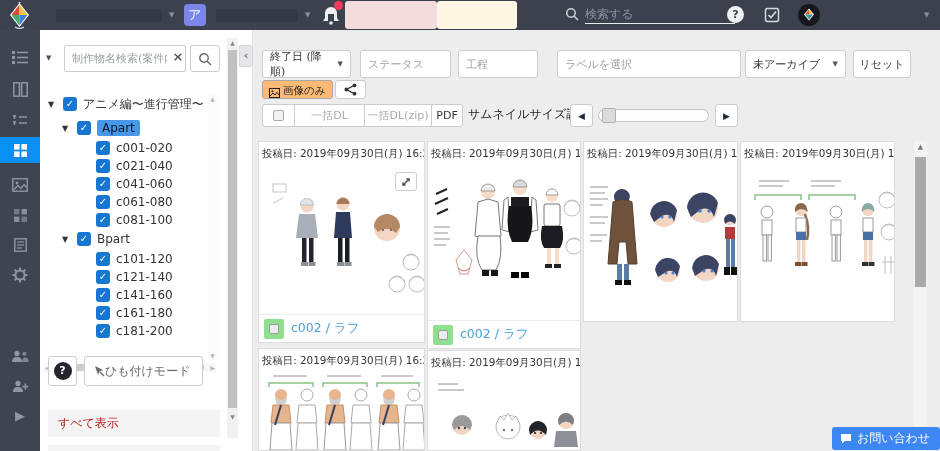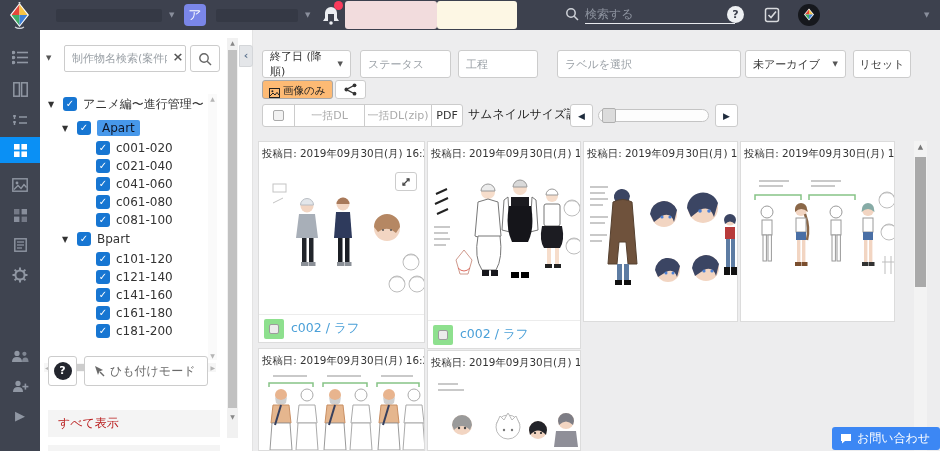--- a/index.html
+++ b/index.html
@@ -62,21 +62,21 @@
   .tree-vsb { position:absolute; left:168px; top:64px; width:9px; height:266px; background:#fafafa; }
   .tree-vsb .arr { position:absolute; left:0; width:9px; font-size:6px; color:#b5b5b5; text-align:center; }
   .tree-hsb { position:absolute; left:4px; top:333px; width:172px; height:9px; background:#f6f6f6; }
   .tree-hsb .arr { position:absolute; top:0; font-size:6px; color:#b5b5b5; line-height:9px; }
   .tree-hsb .thumb { position:absolute; left:10px; top:1px; width:150px; height:7px; background:#cdcdcd; border-radius:3px; }
   .lp-help { position:absolute; left:8px; top:326px; width:29px; height:30px; border:1px solid #ccc; border-radius:3px; background:#fff;
         display:flex; align-items:center; justify-content:center; }
   .lp-help .q { width:18px; height:18px; border-radius:50%; background:#23262e; color:#fff; font-size:11px; font-weight:bold;
         text-align:center; line-height:18px; }
   .link-mode { position:absolute; left:44px; top:326px; height:30px; padding:0 12px 0 8px; border:1px solid #ccc; border-radius:3px;
-        background:#fff; color:#6a6a6a; font-size:12px; display:flex; align-items:center; gap:5px; }
+        background:#fff; color:#6a6a6a; font-size:12px; display:flex; align-items:center; }
   .show-all { position:absolute; left:8px; top:380px; width:172px; height:27px; background:#f4f4f4; color:#b91c1c;
         display:flex; align-items:center; padding-left:10px; font-size:12px; }
   .show-all2 { position:absolute; left:8px; top:415px; width:172px; height:6px; background:#f4f4f4; }
   .panel-vsb { position:absolute; left:187px; top:8px; width:11px; height:400px; background:#f1f1f1; }
   .panel-vsb .thumb { position:absolute; left:1px; top:12px; width:9px; height:358px; background:#c1c1c1; }
   .panel-vsb .arr { position:absolute; left:0; width:11px; font-size:6px; color:#888; text-align:center; }
   .collapse-tab { position:absolute; left:239px; top:45px; width:14px; height:22px; background:#e4e6e9; border:1px solid #d4d6d9;
         border-radius:0 3px 3px 0; color:#5f7590; font-size:11px; font-weight:bold; text-align:center; line-height:20px; z-index:15; }
 
   

